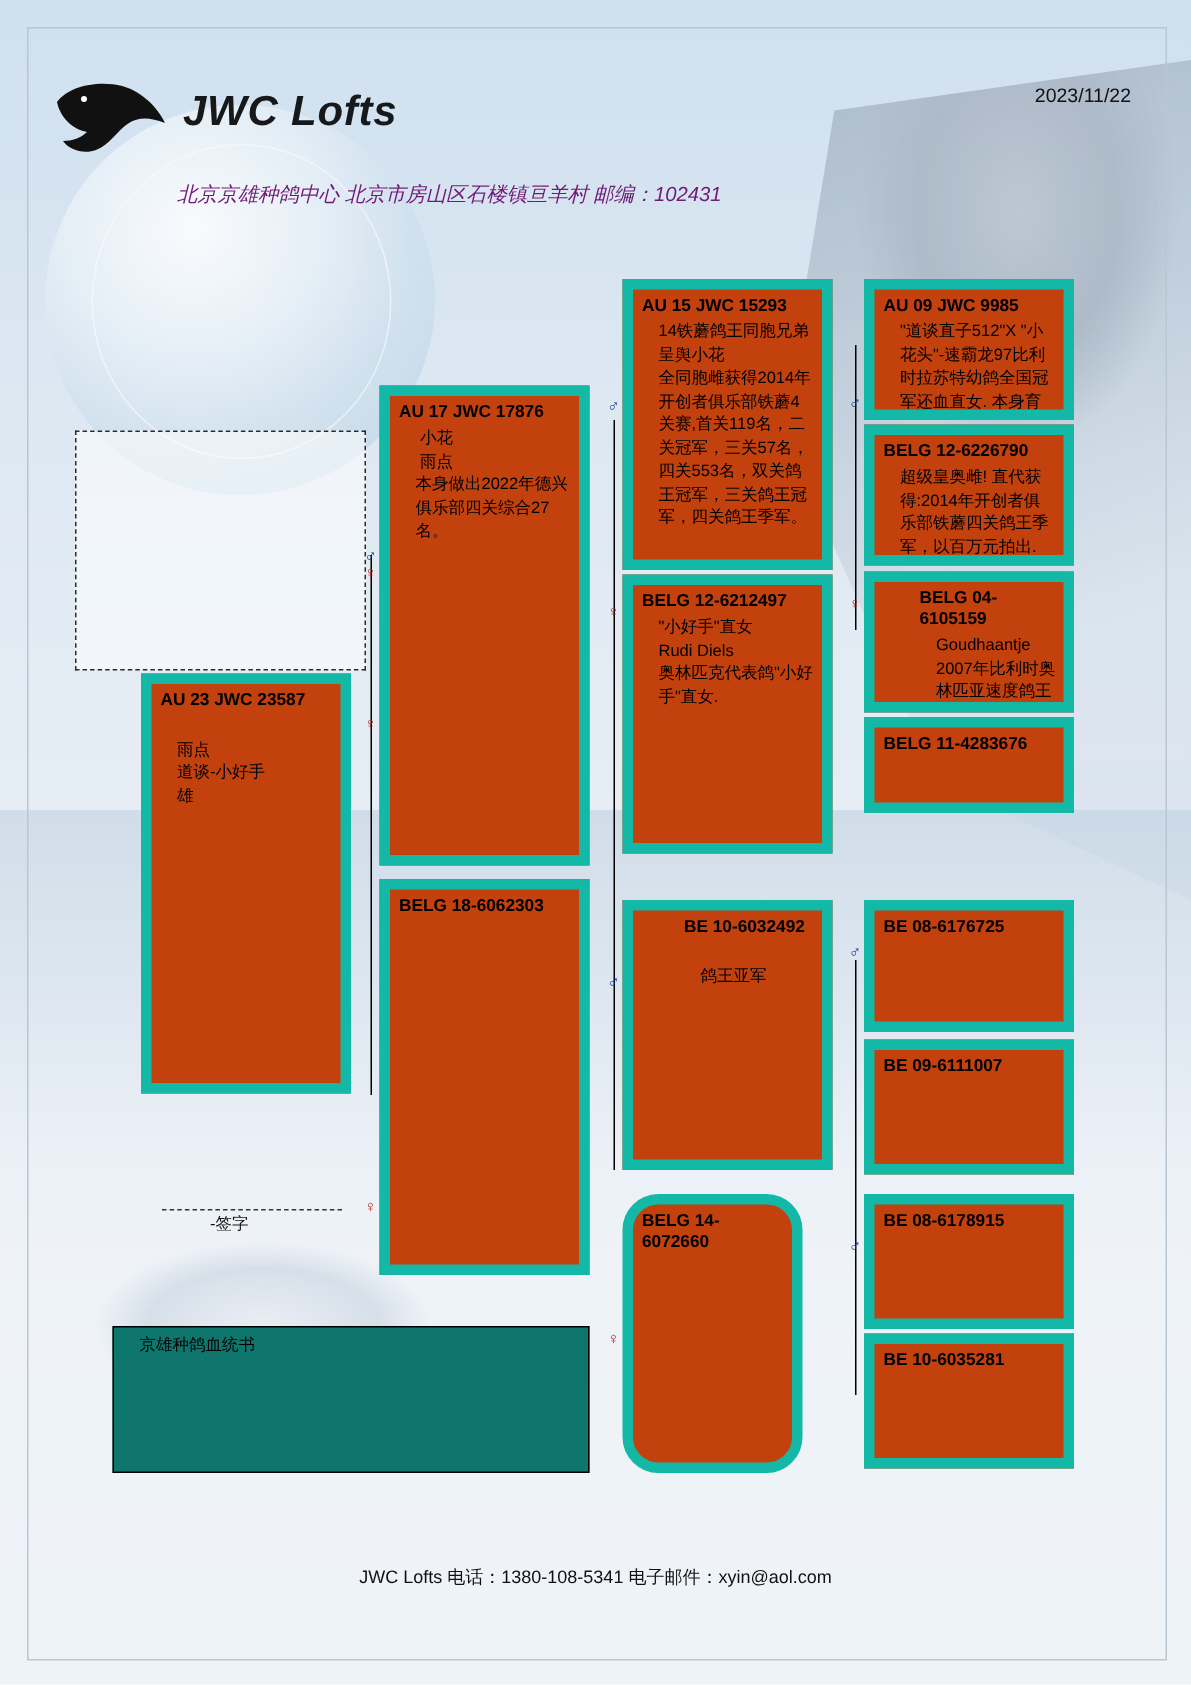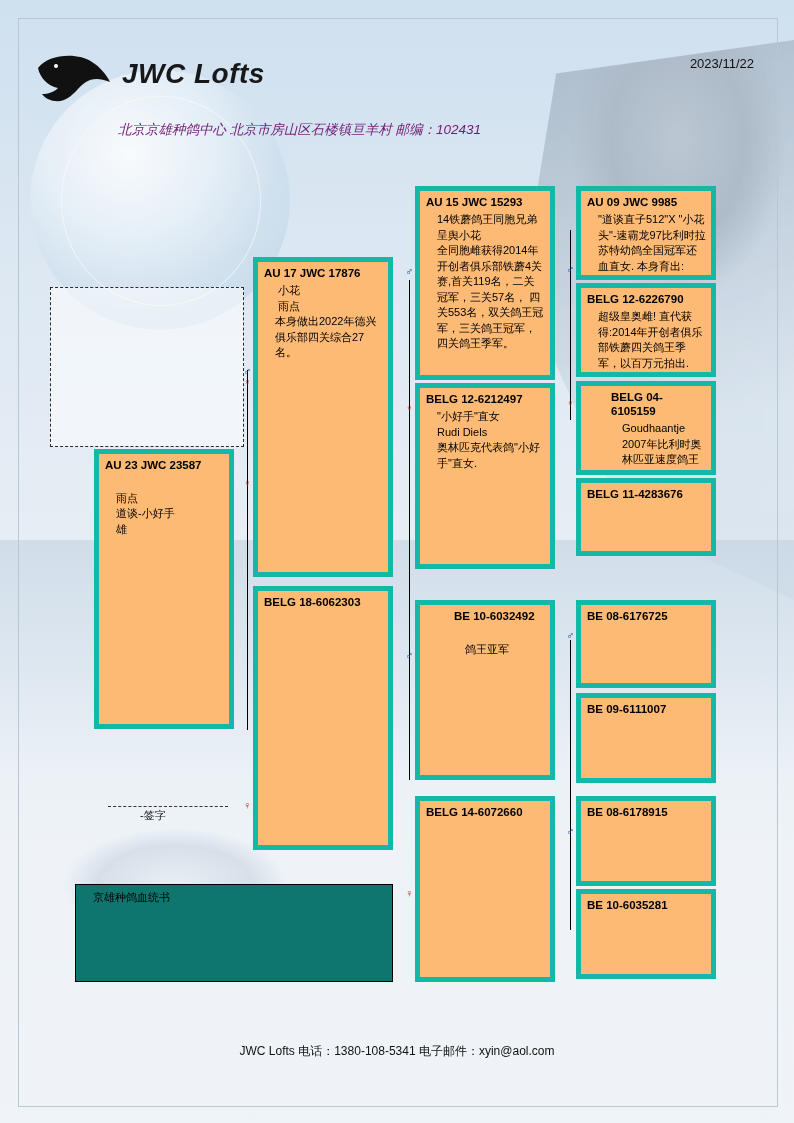--- a/index.html
+++ b/index.html
@@ -110,22 +110,22 @@
     position: absolute;
     right: 40px;
     top: 56px;
     font-size: 13px;
     color: #111;
   }
 
   
   .box {
     position: absolute;
-    background: #fdba74;
-    border: 5px solid #14b8a6;
+    background: #c2410c;
+    border: 7px solid #14b8a6;
     box-sizing: border-box;
     overflow: hidden;
   }
   .box .title {
     font-size: 11.5px;
     font-weight: bold;
     color: #000;
     padding: 4px 5px 2px 6px;
     line-height: 14px;
   }
@@ -247,42 +247,42 @@
 Rudi Diels
 奥林匹克代表鸽"小好手"直女.</div>
 </div>
 
 <div class="box" style="left:415px; top:600px; width:140px; height:180px;padding-left:28px;">
   <div class="title">BE 10-6032492</div>
   <div class="body">
 鸽王亚军</div>
 </div>
 
-<div class="box" style="left:415px; top:796px; width:140px; height:186px;">
+<div class="box" style="left:415px; top:796px; width:120px; height:186px;border-radius:24px;">
   <div class="title">BELG 14-6072660</div>
   <div class="body"></div>
 </div>
 
 <div class="box" style="left:576px; top:186px; width:140px; height:94px;">
   <div class="title">AU 09 JWC 9985</div>
   <div class="body">"道谈直子512"X "小花头"-速霸龙97比利时拉苏特幼鸽全国冠军还血直女. 本身育出:</div>
 </div>
 
 <div class="box" style="left:576px; top:283px; width:140px; height:94px;">
   <div class="title">BELG 12-6226790</div>
   <div class="body">超级皇奥雌! 直代获得:2014年开创者俱乐部铁蘑四关鸽王季军，以百万元拍出.</div>
 </div>
 
 <div class="box" style="left:576px; top:381px; width:140px; height:94px;padding-left:24px;">
   <div class="title">BELG 04-6105159</div>
   <div class="body">Goudhaantje
 2007年比利时奥林匹亚速度鸽王冠军；2005年KBDB速度鸽王季军；</div>
 </div>
 
-<div class="box" style="left:576px; top:478px; width:140px; height:78px;">
+<div class="box" style="left:576px; top:478px; width:140px; height:64px;">
   <div class="title">BELG 11-4283676</div>
   <div class="body"></div>
 </div>
 
 <div class="box" style="left:576px; top:600px; width:140px; height:88px;">
   <div class="title">BE 08-6176725</div>
   <div class="body"></div>
 </div>
 
 <div class="box" style="left:576px; top:693px; width:140px; height:90px;">

